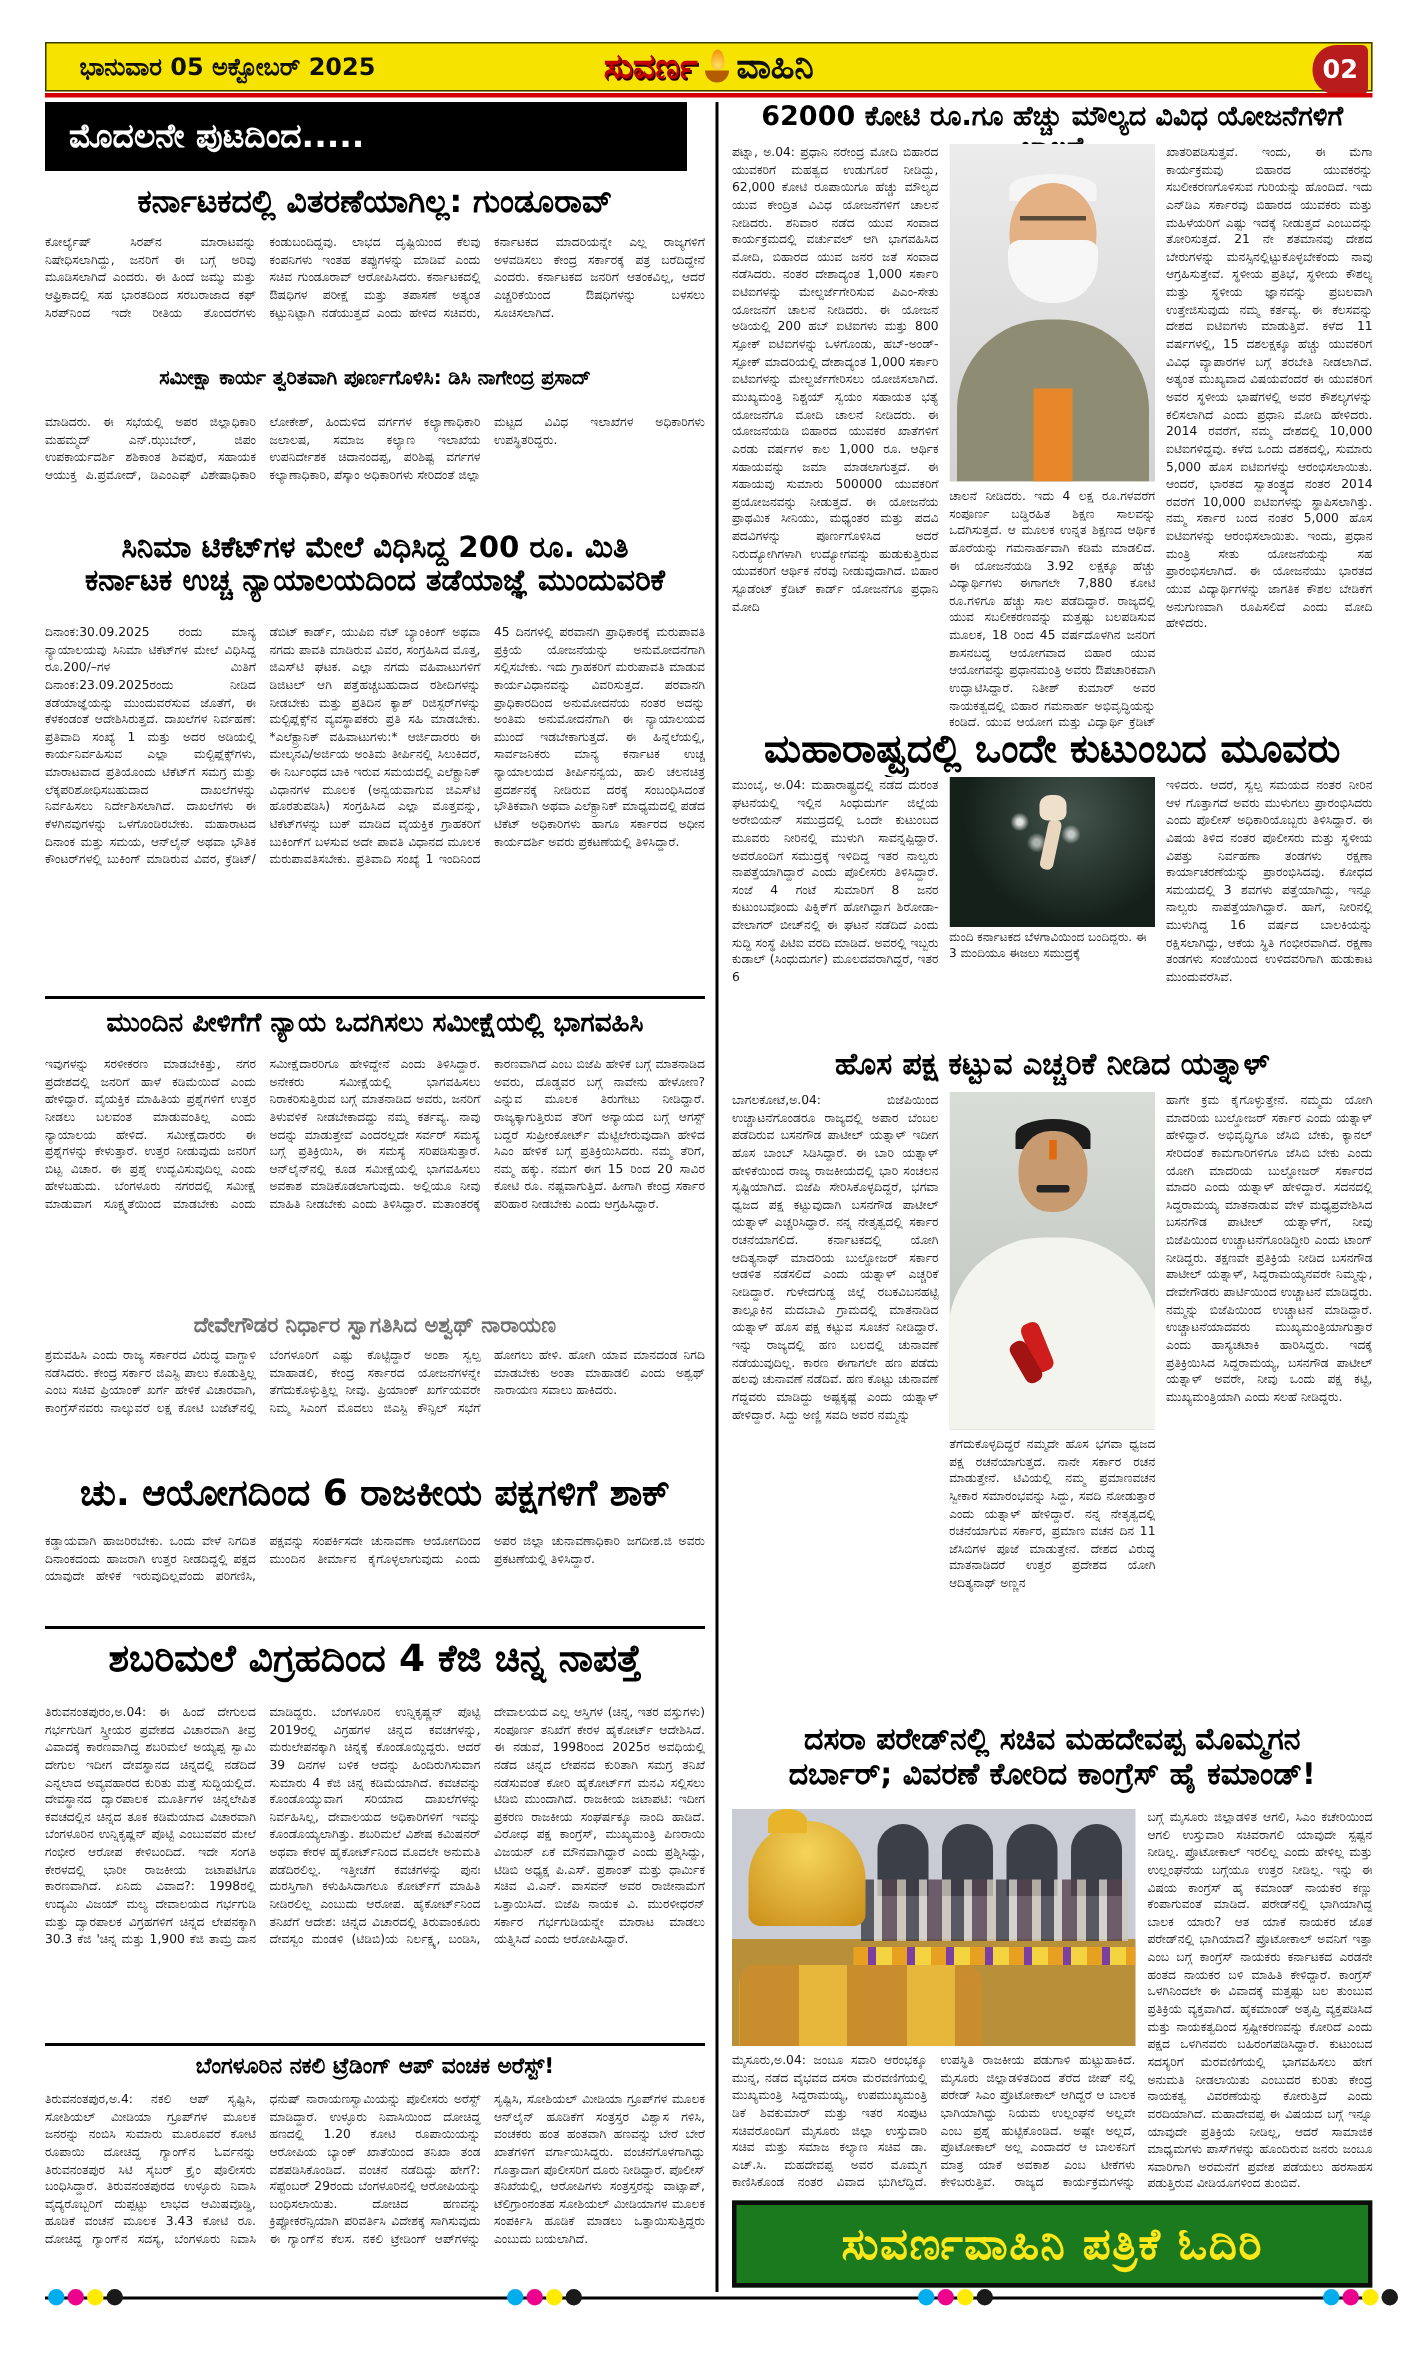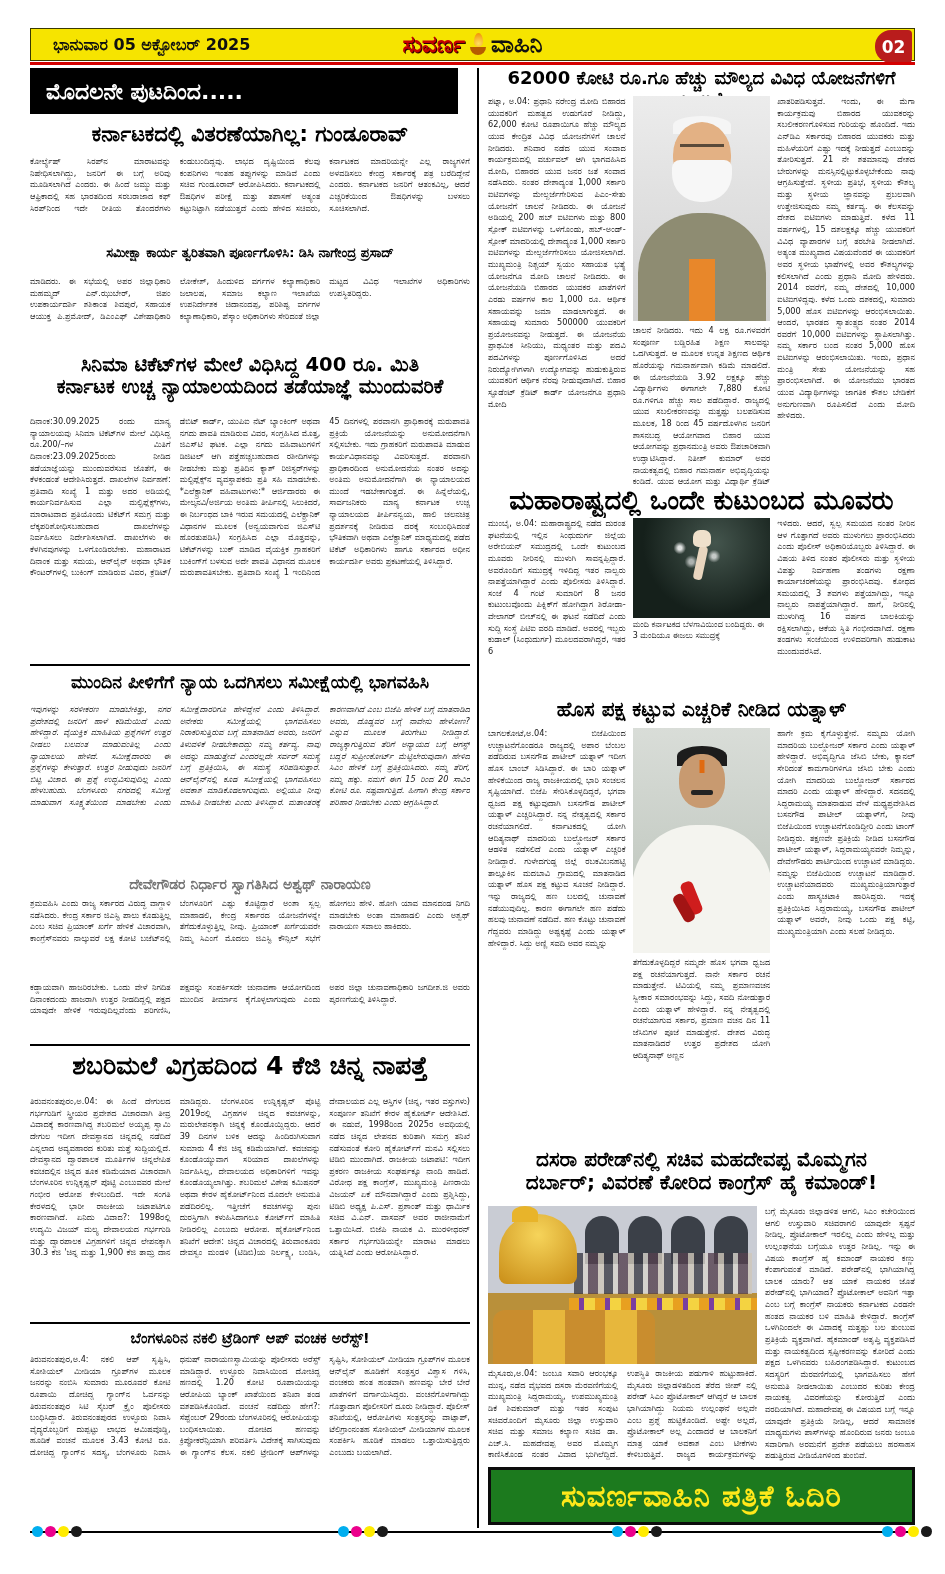--- a/index.html
+++ b/index.html
@@ -33,21 +33,21 @@
   
   .frombox{width:428px;height:46px;background:#000000;margin-bottom:8px;
            display:flex;align-items:center;color:#fff;font-size:22px;font-weight:bold;padding-left:16px;box-sizing:border-box;}
   .h-gund{font-size:21px;height:32px;margin-bottom:2px;}
   .b-gund{height:84px;margin-bottom:6px;}
   .h-dc{font-size:13px;height:28px;margin-bottom:2px;}
   .b-dc{height:72px;margin-bottom:6px;}
   .h-cin{font-size:19.5px;height:60px;margin-bottom:2px;}
   .b-cin{height:242px;margin-bottom:6px;}
   .h-sur{font-size:17.5px;height:30px;margin-bottom:2px;}
-  .b-sur{height:170px;margin-bottom:2px;font-style:italic;}
+  .b-sur{height:170px;margin-bottom:2px;}
   .h-dev{font-size:14px;color:#737373;height:22px;}
   .b-dev{height:78px;margin-bottom:6px;}
   .h-ec{font-size:24px;height:38px;margin-bottom:2px;}
   .b-ec{height:58px;margin-bottom:2px;}
   .h-sab{font-size:25px;height:42px;margin-bottom:2px;}
   .b-sab{height:222px;margin-bottom:2px;}
   .h-tra{font-size:14.5px;height:22px;margin-bottom:2px;}
   .b-tra{height:140px;}
   
   .h-modi{font-size:18px;height:28px;}
@@ -133,33 +133,34 @@
       <span>ಮೊದಲನೇ ಪುಟದಿಂದ.....</span>
     </div>
 
     <div class="hl h-gund">ಕರ್ನಾಟಕದಲ್ಲಿ ವಿತರಣೆಯಾಗಿಲ್ಲ: ಗುಂಡೂರಾವ್</div>
     <div class="body cols3 b-gund">ಕೋರ್ಲ್ಯೆಷ್ ಸಿರಪ್‌ನ ಮಾರಾಟವನ್ನು ನಿಷೇಧಿಸಲಾಗಿದ್ದು, ಜನರಿಗೆ ಈ ಬಗ್ಗೆ ಅರಿವು ಮೂಡಿಸಲಾಗಿದೆ ಎಂದರು. ಈ ಹಿಂದೆ ಜಮ್ಮು ಮತ್ತು ಆಫ್ರಿಕಾದಲ್ಲಿ ಸಹ ಭಾರತದಿಂದ ಸರಬರಾಜಾದ ಕಫ್ ಸಿರಪ್‌ನಿಂದ ಇದೇ ರೀತಿಯ ತೊಂದರೆಗಳು ಕಂಡುಬಂದಿದ್ದವು. ಲಾಭದ ದೃಷ್ಟಿಯಿಂದ ಕೆಲವು ಕಂಪನಿಗಳು ಇಂತಹ ತಪ್ಪುಗಳನ್ನು ಮಾಡಿವೆ ಎಂದು ಸಚಿವ ಗುಂಡೂರಾವ್ ಆರೋಪಿಸಿದರು. ಕರ್ನಾಟಕದಲ್ಲಿ ಔಷಧಿಗಳ ಪರೀಕ್ಷೆ ಮತ್ತು ತಪಾಸಣೆ ಅತ್ಯಂತ ಕಟ್ಟುನಿಟ್ಟಾಗಿ ನಡೆಯುತ್ತದೆ ಎಂದು ಹೇಳಿದ ಸಚಿವರು, ಕರ್ನಾಟಕದ ಮಾದರಿಯನ್ನೇ ಎಲ್ಲ ರಾಜ್ಯಗಳಿಗೆ ಅಳವಡಿಸಲು ಕೇಂದ್ರ ಸರ್ಕಾರಕ್ಕೆ ಪತ್ರ ಬರೆದಿದ್ದೇನೆ ಎಂದರು. ಕರ್ನಾಟಕದ ಜನರಿಗೆ ಆತಂಕವಿಲ್ಲ, ಆದರೆ ಎಚ್ಚರಿಕೆಯಿಂದ ಔಷಧಿಗಳನ್ನು ಬಳಸಲು ಸೂಚಿಸಲಾಗಿದೆ.</div>
 
     <div class="hl h-dc">ಸಮೀಕ್ಷಾ ಕಾರ್ಯ ತ್ವರಿತವಾಗಿ ಪೂರ್ಣಗೊಳಿಸಿ: ಡಿಸಿ ನಾಗೇಂದ್ರ ಪ್ರಸಾದ್</div>
     <div class="body cols3 b-dc">ಮಾಡಿದರು. ಈ ಸಭೆಯಲ್ಲಿ ಅಪರ ಜಿಲ್ಲಾಧಿಕಾರಿ ಮಹಮ್ಮದ್ ಎನ್.ಝುಬೇರ್, ಜಿಪಂ ಉಪಕಾರ್ಯದರ್ಶಿ ಶಶಿಕಾಂತ ಶಿವಪುರೆ, ಸಹಾಯಕ ಆಯುಕ್ತ ಪಿ.ಪ್ರಮೋದ್, ಡಿಎಂಎಫ್ ವಿಶೇಷಾಧಿಕಾರಿ ಲೋಕೇಶ್, ಹಿಂದುಳಿದ ವರ್ಗಗಳ ಕಲ್ಯಾಣಾಧಿಕಾರಿ ಜಲಾಲಷ, ಸಮಾಜ ಕಲ್ಯಾಣ ಇಲಾಖೆಯ ಉಪನಿರ್ದೇಶಕ ಚಿದಾನಂದಪ್ಪ, ಪರಿಶಿಷ್ಟ ವರ್ಗಗಳ ಕಲ್ಯಾಣಾಧಿಕಾರಿ, ಪೆಸ್ಕಾಂ ಅಧಿಕಾರಿಗಳು ಸೇರಿದಂತೆ ಜಿಲ್ಲಾ ಮಟ್ಟದ ವಿವಿಧ ಇಲಾಖೆಗಳ ಅಧಿಕಾರಿಗಳು ಉಪಸ್ಥಿತರಿದ್ದರು.</div>
 
     <div class="hl h-cin">
-      <div>ಸಿನಿಮಾ ಟಿಕೆಟ್‌ಗಳ ಮೇಲೆ ವಿಧಿಸಿದ್ದ 400 ರೂ. ಮಿತಿ</div>
+      <div>ಸಿನಿಮಾ ಟಿಕೆಟ್‌ಗಳ ಮೇಲೆ ವಿಧಿಸಿದ್ದ 200 ರೂ. ಮಿತಿ</div>
       <div>ಕರ್ನಾಟಕ ಉಚ್ಚ ನ್ಯಾಯಾಲಯದಿಂದ ತಡೆಯಾಜ್ಞೆ ಮುಂದುವರಿಕೆ</div>
     </div>
     <div class="body cols3 b-cin">ದಿನಾಂಕ:30.09.2025 ರಂದು ಮಾನ್ಯ ನ್ಯಾಯಾಲಯವು ಸಿನಿಮಾ ಟಿಕೆಟ್‌ಗಳ ಮೇಲೆ ವಿಧಿಸಿದ್ದ ರೂ.200/–ಗಳ ಮಿತಿಗೆ ದಿನಾಂಕ:23.09.2025ರಂದು ನೀಡಿದ ತಡೆಯಾಜ್ಞೆಯನ್ನು ಮುಂದುವರೆಸುವ ಜೊತೆಗೆ, ಈ ಕೆಳಕಂಡಂತೆ ಆದೇಶಿಸಿರುತ್ತದೆ. ದಾಖಲೆಗಳ ನಿರ್ವಹಣೆ: ಪ್ರತಿವಾದಿ ಸಂಖ್ಯೆ 1 ಮತ್ತು ಅದರ ಅಡಿಯಲ್ಲಿ ಕಾರ್ಯನಿರ್ವಹಿಸುವ ಎಲ್ಲಾ ಮಲ್ಟಿಪ್ಲೆಕ್ಸ್‌ಗಳು, ಮಾರಾಟವಾದ ಪ್ರತಿಯೊಂದು ಟಿಕೆಟ್‌ಗೆ ಸಮಗ್ರ ಮತ್ತು ಲೆಕ್ಕಪರಿಶೋಧಿಸಬಹುದಾದ ದಾಖಲೆಗಳನ್ನು ನಿರ್ವಹಿಸಲು ನಿರ್ದೇಶಿಸಲಾಗಿದೆ. ದಾಖಲೆಗಳು ಈ ಕೆಳಗಿನವುಗಳನ್ನು ಒಳಗೊಂಡಿರಬೇಕು. ಮಹಾರಾಟದ ದಿನಾಂಕ ಮತ್ತು ಸಮಯ, ಆನ್‌ಲೈನ್ ಅಥವಾ ಭೌತಿಕ ಕೌಂಟರ್‌ಗಳಲ್ಲಿ ಬುಕಿಂಗ್ ಮಾಡಿರುವ ವಿವರ, ಕ್ರೆಡಿಟ್/ಡೆಬಿಟ್ ಕಾರ್ಡ್, ಯುಪಿಐ ನೆಟ್ ಬ್ಯಾಂಕಿಂಗ್ ಅಥವಾ ನಗದು ಪಾವತಿ ಮಾಡಿರುವ ವಿವರ, ಸಂಗ್ರಹಿಸಿದ ಮೊತ್ತ, ಜಿಎಸ್‌ಟಿ ಘಟಕ. ಎಲ್ಲಾ ನಗದು ವಹಿವಾಟುಗಳಿಗೆ ಡಿಜಿಟಲ್ ಆಗಿ ಪತ್ತೆಹಚ್ಚಬಹುದಾದ ರಶೀದಿಗಳನ್ನು ನೀಡಬೇಕು ಮತ್ತು ಪ್ರತಿದಿನ ಕ್ಯಾಶ್ ರಿಜಿಸ್ಟರ್‌ಗಳನ್ನು ಮಲ್ಟಿಪ್ಲೆಕ್ಸ್‌ನ ವ್ಯವಸ್ಥಾಪಕರು ಪ್ರತಿ ಸಹಿ ಮಾಡಬೇಕು. *ಎಲೆಕ್ಟ್ರಾನಿಕ್ ವಹಿವಾಟುಗಳು:* ಆರ್ಜಿದಾರರು ಈ ಮೇಲ್ಕನವಿ/ಅರ್ಜಿಯ ಅಂತಿಮ ತೀರ್ಪಿನಲ್ಲಿ ಸಿಲುಕಿದರೆ, ಈ ನಿರ್ಬಂಧದ ಬಾಕಿ ಇರುವ ಸಮಯದಲ್ಲಿ ಎಲೆಕ್ಟ್ರಾನಿಕ್ ವಿಧಾನಗಳ ಮೂಲಕ (ಅನ್ವಯವಾಗುವ ಜಿಎಸ್‌ಟಿ ಹೊರತುಪಡಿಸಿ) ಸಂಗ್ರಹಿಸಿದ ಎಲ್ಲಾ ಮೊತ್ತವನ್ನು, ಟಿಕೆಟ್‌ಗಳನ್ನು ಬುಕ್ ಮಾಡಿದ ವೈಯಕ್ತಿಕ ಗ್ರಾಹಕರಿಗೆ ಬುಕಿಂಗ್‌ಗೆ ಬಳಸುವ ಅದೇ ಪಾವತಿ ವಿಧಾನದ ಮೂಲಕ ಮರುಪಾವತಿಸಬೇಕು. ಪ್ರತಿವಾದಿ ಸಂಖ್ಯೆ 1 ಇಂದಿನಿಂದ 45 ದಿನಗಳಲ್ಲಿ ಪರವಾನಗಿ ಪ್ರಾಧಿಕಾರಕ್ಕೆ ಮರುಪಾವತಿ ಪ್ರಕ್ರಿಯೆ ಯೋಜನೆಯನ್ನು ಅನುಮೋದನೆಗಾಗಿ ಸಲ್ಲಿಸಬೇಕು. ಇದು ಗ್ರಾಹಕರಿಗೆ ಮರುಪಾವತಿ ಮಾಡುವ ಕಾರ್ಯವಿಧಾನವನ್ನು ವಿವರಿಸುತ್ತದೆ. ಪರವಾನಗಿ ಪ್ರಾಧಿಕಾರದಿಂದ ಅನುಮೋದನೆಯ ನಂತರ ಅದನ್ನು ಅಂತಿಮ ಅನುಮೋದನೆಗಾಗಿ ಈ ನ್ಯಾಯಾಲಯದ ಮುಂದೆ ಇಡಬೇಕಾಗುತ್ತದೆ. ಈ ಹಿನ್ನೆಲೆಯಲ್ಲಿ, ಸಾರ್ವಜನಿಕರು ಮಾನ್ಯ ಕರ್ನಾಟಕ ಉಚ್ಚ ನ್ಯಾಯಾಲಯದ ತೀರ್ಪಿನನ್ವಯ, ಹಾಲಿ ಚಲನಚಿತ್ರ ಪ್ರದರ್ಶನಕ್ಕೆ ನೀಡಿರುವ ದರಕ್ಕೆ ಸಂಬಂಧಿಸಿದಂತೆ ಭೌತಿಕವಾಗಿ ಅಥವಾ ಎಲೆಕ್ಟ್ರಾನಿಕ್ ಮಾಧ್ಯಮದಲ್ಲಿ ಪಡೆದ ಟಿಕೆಟ್ ಅಧಿಕಾರಿಗಳು ಹಾಗೂ ಸರ್ಕಾರದ ಅಧೀನ ಕಾರ್ಯದರ್ಶಿ ಅವರು ಪ್ರಕಟಣೆಯಲ್ಲಿ ತಿಳಿಸಿದ್ದಾರೆ.</div>
 
     <div class="hrule"></div>
 
     <div class="hl h-sur">ಮುಂದಿನ ಪೀಳಿಗೆಗೆ ನ್ಯಾಯ ಒದಗಿಸಲು ಸಮೀಕ್ಷೆಯಲ್ಲಿ ಭಾಗವಹಿಸಿ</div>
     <div class="body cols3 b-sur">ಇವುಗಳನ್ನು ಸರಳೀಕರಣ ಮಾಡಬೇಕಿತ್ತು, ನಗರ ಪ್ರದೇಶದಲ್ಲಿ ಜನರಿಗೆ ಹಾಳೆ ಕಡಿಮೆಯಿದೆ ಎಂದು ಹೇಳಿದ್ದಾರೆ. ವೈಯಕ್ತಿಕ ಮಾಹಿತಿಯ ಪ್ರಶ್ನೆಗಳಿಗೆ ಉತ್ತರ ನೀಡಲು ಬಲವಂತ ಮಾಡುವಂತಿಲ್ಲ ಎಂದು ನ್ಯಾಯಾಲಯ ಹೇಳಿದೆ. ಸಮೀಕ್ಷೆದಾರರು ಈ ಪ್ರಶ್ನೆಗಳನ್ನು ಕೇಳುತ್ತಾರೆ. ಉತ್ತರ ನೀಡುವುದು ಜನರಿಗೆ ಬಿಟ್ಟ ವಿಚಾರ. ಈ ಪ್ರಶ್ನೆ ಉದ್ಭವಿಸುವುದಿಲ್ಲ ಎಂದು ಹೇಳಬಹುದು. ಬೆಂಗಳೂರು ನಗರದಲ್ಲಿ ಸಮೀಕ್ಷೆ ಮಾಡುವಾಗ ಸೂಕ್ಷ್ಮತೆಯಿಂದ ಮಾಡಬೇಕು ಎಂದು ಸಮೀಕ್ಷೆದಾರರಿಗೂ ಹೇಳಿದ್ದೇನೆ ಎಂದು ತಿಳಿಸಿದ್ದಾರೆ. ಅನೇಕರು ಸಮೀಕ್ಷೆಯಲ್ಲಿ ಭಾಗವಹಿಸಲು ನಿರಾಕರಿಸುತ್ತಿರುವ ಬಗ್ಗೆ ಮಾತನಾಡಿದ ಅವರು, ಜನರಿಗೆ ತಿಳುವಳಿಕೆ ನೀಡಬೇಕಾದದ್ದು ನಮ್ಮ ಕರ್ತವ್ಯ. ನಾವು ಅದನ್ನು ಮಾಡುತ್ತೇವೆ ಎಂದರಲ್ಲದೇ ಸರ್ವರ್ ಸಮಸ್ಯೆ ಬಗ್ಗೆ ಪ್ರತಿಕ್ರಿಯಿಸಿ, ಈ ಸಮಸ್ಯೆ ಸರಿಪಡಿಸುತ್ತಾರೆ. ಆನ್‌ಲೈನ್‌ನಲ್ಲಿ ಕೂಡ ಸಮೀಕ್ಷೆಯಲ್ಲಿ ಭಾಗವಹಿಸಲು ಅವಕಾಶ ಮಾಡಿಕೊಡಲಾಗುವುದು. ಅಲ್ಲಿಯೂ ನೀವು ಮಾಹಿತಿ ನೀಡಬೇಕು ಎಂದು ತಿಳಿಸಿದ್ದಾರೆ. ಮತಾಂತರಕ್ಕೆ ಕಾರಣವಾಗಿದೆ ಎಂಬ ಬಿಜೆಪಿ ಹೇಳಿಕೆ ಬಗ್ಗೆ ಮಾತನಾಡಿದ ಅವರು, ದೊಡ್ಡವರ ಬಗ್ಗೆ ನಾವೇನು ಹೇಳೋಣ? ಎನ್ನುವ ಮೂಲಕ ತಿರುಗೇಟು ನೀಡಿದ್ದಾರೆ. ರಾಜ್ಯಕ್ಕಾಗುತ್ತಿರುವ ತೆರಿಗೆ ಅನ್ಯಾಯದ ಬಗ್ಗೆ ಆಗಸ್ಟ್ ಬದ್ದರೆ ಸುಪ್ರೀಂಕೋರ್ಟ್ ಮೆಟ್ಟಿಲೇರುವುದಾಗಿ ಹೇಳಿದ ಸಿಎಂ ಹೇಳಿಕೆ ಬಗ್ಗೆ ಪ್ರತಿಕ್ರಿಯಿಸಿದರು. ನಮ್ಮ ತೆರಿಗೆ, ನಮ್ಮ ಹಕ್ಕು. ನಮಗೆ ಈಗ 15 ರಿಂದ 20 ಸಾವಿರ ಕೋಟಿ ರೂ. ನಷ್ಟವಾಗುತ್ತಿದೆ. ಹೀಗಾಗಿ ಕೇಂದ್ರ ಸರ್ಕಾರ ಪರಿಹಾರ ನೀಡಬೇಕು ಎಂದು ಆಗ್ರಹಿಸಿದ್ದಾರೆ.</div>
     <div class="hl h-dev">ದೇವೇಗೌಡರ ನಿರ್ಧಾರ ಸ್ವಾಗತಿಸಿದ ಅಶ್ವಥ್ ನಾರಾಯಣ</div>
     <div class="body cols3 b-dev">ಶ್ರಮವಹಿಸಿ ಎಂದು ರಾಜ್ಯ ಸರ್ಕಾರದ ವಿರುದ್ಧ ವಾಗ್ದಾಳಿ ನಡೆಸಿದರು. ಕೇಂದ್ರ ಸರ್ಕಾರ ಜಿಎಸ್ಟಿ ಪಾಲು ಕೊಡುತ್ತಿಲ್ಲ ಎಂಬ ಸಚಿವ ಪ್ರಿಯಾಂಕ್ ಖರ್ಗೆ ಹೇಳಿಕೆ ವಿಚಾರವಾಗಿ, ಕಾಂಗ್ರೆಸ್‌ನವರು ನಾಲ್ಕುವರೆ ಲಕ್ಷ ಕೋಟಿ ಬಜೆಟ್‌ನಲ್ಲಿ ಬೆಂಗಳೂರಿಗೆ ಎಷ್ಟು ಕೊಟ್ಟಿದ್ದಾರೆ ಅಂಶಾ ಸ್ವಲ್ಪ ಮಾಹಾಡಲಿ, ಕೇಂದ್ರ ಸರ್ಕಾರದ ಯೋಜನೆಗಳನ್ನೇ ತೆಗೆದುಕೊಳ್ಳುತ್ತಿಲ್ಲ ನೀವು. ಪ್ರಿಯಾಂಕ್ ಖರ್ಗೆಯವರೇ ನಿಮ್ಮ ಸಿಎಂಗೆ ಮೊದಲು ಜಿಎಸ್ಟಿ ಕೌನ್ಸಿಲ್ ಸಭೆಗೆ ಹೋಗಲು ಹೇಳಿ. ಹೋಗಿ ಯಾವ ಮಾನದಂಡ ನಿಗದಿ ಮಾಡಬೇಕು ಅಂತಾ ಮಾಹಾಡಲಿ ಎಂದು ಅಶ್ವಥ್ ನಾರಾಯಣ ಸವಾಲು ಹಾಕಿದರು.</div>
 
-    <div class="body cols3 b-ec">ಕಡ್ಡಾಯವಾಗಿ ಹಾಜರಿರಬೇಕು. ಒಂದು ವೇಳೆ ನಿಗದಿತ ದಿನಾಂಕದಂದು ಹಾಜರಾಗಿ ಉತ್ತರ ನೀಡದಿದ್ದಲ್ಲಿ ಪಕ್ಷದ ಯಾವುದೇ ಹೇಳಿಕೆ ಇರುವುದಿಲ್ಲವೆಂದು ಪರಿಗಣಿಸಿ, ಪಕ್ಷವನ್ನು ಸಂಪರ್ಕಿಸದೇ ಚುನಾವಣಾ ಆಯೋಗದಿಂದ ಮುಂದಿನ ತೀರ್ಮಾನ ಕೈಗೊಳ್ಳಲಾಗುವುದು ಎಂದು ಅಪರ ಜಿಲ್ಲಾ ಚುನಾವಣಾಧಿಕಾರಿ ಜಗದೀಶ.ಜಿ ಅವರು ಪ್ಕರಣಗೆಯಲ್ಲಿ ತಿಳಿಸಿದ್ದಾರೆ.</div>
+    <div class="hl h-ec">ಚು. ಆಯೋಗದಿಂದ 6 ರಾಜಕೀಯ ಪಕ್ಷಗಳಿಗೆ ಶಾಕ್</div>
+    <div class="body cols3 b-ec">ಕಡ್ಡಾಯವಾಗಿ ಹಾಜರಿರಬೇಕು. ಒಂದು ವೇಳೆ ನಿಗದಿತ ದಿನಾಂಕದಂದು ಹಾಜರಾಗಿ ಉತ್ತರ ನೀಡದಿದ್ದಲ್ಲಿ ಪಕ್ಷದ ಯಾವುದೇ ಹೇಳಿಕೆ ಇರುವುದಿಲ್ಲವೆಂದು ಪರಿಗಣಿಸಿ, ಪಕ್ಷವನ್ನು ಸಂಪರ್ಕಿಸದೇ ಚುನಾವಣಾ ಆಯೋಗದಿಂದ ಮುಂದಿನ ತೀರ್ಮಾನ ಕೈಗೊಳ್ಳಲಾಗುವುದು ಎಂದು ಅಪರ ಜಿಲ್ಲಾ ಚುನಾವಣಾಧಿಕಾರಿ ಜಗದೀಶ.ಜಿ ಅವರು ಪ್ರಕಟಣೆಯಲ್ಲಿ ತಿಳಿಸಿದ್ದಾರೆ.</div>
 
     <div class="hrule"></div>
 
     <div class="hl h-sab">ಶಬರಿಮಲೆ ವಿಗ್ರಹದಿಂದ 4 ಕೆಜಿ ಚಿನ್ನ ನಾಪತ್ತೆ</div>
     <div class="body cols3 b-sab">ತಿರುವನಂತಪುರಂ,ಅ.04: ಈ ಹಿಂದೆ ದೇಗುಲದ ಗರ್ಭಗುಡಿಗೆ ಸ್ತ್ರೀಯರ ಪ್ರವೇಶದ ವಿಚಾರವಾಗಿ ತೀವ್ರ ವಿವಾದಕ್ಕೆ ಕಾರಣವಾಗಿದ್ದ ಶಬರಿಮಲೆ ಅಯ್ಯಪ್ಪ ಸ್ವಾಮಿ ದೇಗುಲ ಇದೀಗ ದೇವಸ್ಥಾನದ ಚಿನ್ನದಲ್ಲಿ ನಡೆದಿದೆ ಎನ್ನಲಾದ ಅವ್ಯವಹಾರದ ಕುರಿತು ಮತ್ತೆ ಸುದ್ದಿಯಲ್ಲಿದೆ. ದೇವಸ್ಥಾನದ ದ್ವಾರಪಾಲಕ ಮೂರ್ತಿಗಳ ಚಿನ್ನಲೇಪಿತ ಕವಚದಲ್ಲಿನ ಚಿನ್ನದ ತೂಕ ಕಡಿಮೆಯಾದ ವಿಚಾರವಾಗಿ ಬೆಂಗಳೂರಿನ ಉನ್ನಿಕೃಷ್ಣನ್ ಪೊಟ್ಟಿ ಎಂಬುವವರ ಮೇಲೆ ಗಂಭೀರ ಆರೋಪ ಕೇಳಿಬಂದಿದೆ. ಇದೇ ಸಂಗತಿ ಕೇರಳದಲ್ಲಿ ಭಾರೀ ರಾಜಕೀಯ ಜಟಾಪಟಿಗೂ ಕಾರಣವಾಗಿದೆ. ಏನಿದು ವಿವಾದ?: 1998ರಲ್ಲಿ ಉದ್ಯಮಿ ವಿಜಯ್ ಮಲ್ಯ ದೇವಾಲಯದ ಗರ್ಭಗುಡಿ ಮತ್ತು ದ್ವಾರಪಾಲಕ ವಿಗ್ರಹಗಳಿಗೆ ಚಿನ್ನದ ಲೇಪನಕ್ಕಾಗಿ 30.3 ಕೆಜಿ 'ಚಿನ್ನ ಮತ್ತು 1,900 ಕೆಜಿ ತಾಮ್ರ ದಾನ ಮಾಡಿದ್ದರು. ಬೆಂಗಳೂರಿನ ಉನ್ನಿಕೃಷ್ಣನ್ ಪೊಟ್ಟಿ 2019ರಲ್ಲಿ ವಿಗ್ರಹಗಳ ಚಿನ್ನದ ಕವಚಗಳನ್ನು, ಮರುಲೇಪನಕ್ಕಾಗಿ ಚಿನ್ನಕ್ಕೆ ಕೊಂಡೊಯ್ದಿದ್ದರು. ಆದರೆ 39 ದಿನಗಳ ಬಳಿಕ ಆದನ್ನು ಹಿಂದಿರುಗಿಸುವಾಗ ಸುಮಾರು 4 ಕೆಜಿ ಚಿನ್ನ ಕಡಿಮೆಯಾಗಿದೆ. ಕವಚವನ್ನು ಕೊಂಡೊಯ್ಯುವಾಗ ಸರಿಯಾದ ದಾಖಲೆಗಳನ್ನು ನಿರ್ವಹಿಸಿಲ್ಲ, ದೇವಾಲಯದ ಅಧಿಕಾರಿಗಳಿಗೆ ಇವನ್ನು ಕೊಂಡೊಯ್ಯಲಾಗಿತ್ತು. ಶಬರಿಮಲೆ ವಿಶೇಷ ಕಮಿಷನರ್ ಅಥವಾ ಕೇರಳ ಹೈಕೋರ್ಟ್‌ನಿಂದ ಮೊದಲೇ ಅನುಮತಿ ಪಡೆದಿರಲಿಲ್ಲ. ಇತ್ತೀಚೆಗೆ ಕವಚಗಳನ್ನು ಪುನಃ ದುರಸ್ತಿಗಾಗಿ ಕಳುಹಿಸಿದಾಗಲೂ ಕೋರ್ಟ್‌ಗೆ ಮಾಹಿತಿ ನೀಡಿರಲಿಲ್ಲ ಎಂಬುದು ಆರೋಪ. ಹೈಕೋರ್ಟ್‌ನಿಂದ ತನಿಖೆಗೆ ಆದೇಶ: ಚಿನ್ನದ ವಿಚಾರದಲ್ಲಿ ತಿರುವಾಂಕೂರು ದೇವಸ್ವಂ ಮಂಡಳಿ (ಟಿಡಿಬಿ)ಯ ನಿರ್ಲಕ್ಷ್ಯ, ಬಂಡಿಸಿ, ದೇವಾಲಯದ ಎಲ್ಲ ಆಸ್ತಿಗಳ (ಚಿನ್ನ, ಇತರ ವಸ್ತುಗಳು) ಸಂಪೂರ್ಣ ತನಿಖೆಗೆ ಕೇರಳ ಹೈಕೋರ್ಟ್ ಆದೇಶಿಸಿದೆ. ಈ ನಡುವೆ, 1998ರಿಂದ 2025ರ ಅವಧಿಯಲ್ಲಿ ನಡೆದ ಚಿನ್ನದ ಲೇಪನದ ಕುರಿತಾಗಿ ಸಮಗ್ರ ತನಿಖೆ ನಡೆಸುವಂತೆ ಕೋರಿ ಹೈಕೋರ್ಟ್‌ಗೆ ಮನವಿ ಸಲ್ಲಿಸಲು ಟಿಡಿಬಿ ಮುಂದಾಗಿದೆ. ರಾಜಕೀಯ ಜಟಾಪಟಿ: ಇದೀಗ ಪ್ರಕರಣ ರಾಜಕೀಯ ಸಂಘರ್ಷಕ್ಕೂ ನಾಂದಿ ಹಾಡಿದೆ. ವಿರೋಧ ಪಕ್ಷ ಕಾಂಗ್ರೆಸ್, ಮುಖ್ಯಮಂತ್ರಿ ಪಿಣರಾಯಿ ವಿಜಯನ್ ಏಕೆ ಮೌನವಾಗಿದ್ದಾರೆ ಎಂದು ಪ್ರಶ್ನಿಸಿದ್ದು, ಟಿಡಿಬಿ ಅಧ್ಯಕ್ಷ ಪಿ.ಎಸ್. ಪ್ರಶಾಂತ್ ಮತ್ತು ಧಾರ್ಮಿಕ ಸಚಿವ ವಿ.ಎನ್. ವಾಸವನ್ ಅವರ ರಾಜೀನಾಮೆಗೆ ಒತ್ತಾಯಿಸಿದೆ. ಬಿಜೆಪಿ ನಾಯಕ ವಿ. ಮುರಳೀಧರನ್ ಸರ್ಕಾರ ಗರ್ಭಗುಡಿಯನ್ನೇ ಮಾರಾಟ ಮಾಡಲು ಯತ್ನಿಸಿದೆ ಎಂದು ಆರೋಪಿಸಿದ್ದಾರೆ.</div>
 
     <div class="hrule"></div>
 
     <div class="hl h-tra">ಬೆಂಗಳೂರಿನ ನಕಲಿ ಟ್ರೆಡಿಂಗ್ ಆಪ್ ವಂಚಕ ಅರೆಸ್ಟ್!</div>
     <div class="body cols3 b-tra">ತಿರುವನಂತಪುರ,ಅ.4: ನಕಲಿ ಆಪ್ ಸೃಷ್ಟಿಸಿ, ಸೋಶಿಯಲ್ ಮೀಡಿಯಾ ಗ್ರೂಪ್‌ಗಳ ಮೂಲಕ ಜನರನ್ನು ನಂಬಿಸಿ ಸುಮಾರು ಮೂರೂವರೆ ಕೋಟಿ ರೂಪಾಯಿ ದೋಚಿದ್ದ ಗ್ಯಾಂಗ್‌ನ ಓರ್ವನನ್ನು ತಿರುವನಂತಪುರ ಸಿಟಿ ಸೈಬರ್ ಕ್ರೈಂ ಪೊಲೀಸರು ಬಂಧಿಸಿದ್ದಾರೆ. ತಿರುವನಂತಪುರದ ಉಳ್ಳೂರು ನಿವಾಸಿ ವೈದ್ಯರೊಬ್ಬರಿಗೆ ದುಪ್ಪಟ್ಟು ಲಾಭದ ಆಮಿಷವೊಡ್ಡಿ, ಹೂಡಿಕೆ ವಂಚನೆ ಮೂಲಕ 3.43 ಕೋಟಿ ರೂ. ದೋಚಿದ್ದ ಗ್ಯಾಂಗ್‌ನ ಸದಸ್ಯ, ಬೆಂಗಳೂರು ನಿವಾಸಿ ಧನುಷ್ ನಾರಾಯಣಸ್ವಾಮಿಯನ್ನು ಪೊಲೀಸರು ಅರೆಸ್ಟ್ ಮಾಡಿದ್ದಾರೆ. ಉಳ್ಳೂರು ನಿವಾಸಿಯಿಂದ ದೋಚಿದ್ದ ಹಣದಲ್ಲಿ 1.20 ಕೋಟಿ ರೂಪಾಯಿಯನ್ನು ಆರೋಪಿಯ ಬ್ಯಾಂಕ್ ಖಾತೆಯಿಂದ ತನಿಖಾ ತಂಡ ವಶಪಡಿಸಿಕೊಂಡಿದೆ. ವಂಚನೆ ನಡೆದಿದ್ದು ಹೇಗೆ?: ಸೆಪ್ಟೆಂಬರ್ 29ರಂದು ಬೆಂಗಳೂರಿನಲ್ಲಿ ಆರೋಪಿಯನ್ನು ಬಂಧಿಸಲಾಯಿತು. ದೋಚಿದ ಹಣವನ್ನು ಕ್ರಿಪ್ಟೋಕರೆನ್ಸಿಯಾಗಿ ಪರಿವರ್ತಿಸಿ ವಿದೇಶಕ್ಕೆ ಸಾಗಿಸುವುದು ಈ ಗ್ಯಾಂಗ್‌ನ ಕೆಲಸ. ನಕಲಿ ಟ್ರೇಡಿಂಗ್ ಆಪ್‌ಗಳನ್ನು ಸೃಷ್ಟಿಸಿ, ಸೋಶಿಯಲ್ ಮೀಡಿಯಾ ಗ್ರೂಪ್‌ಗಳ ಮೂಲಕ ಆನ್‌ಲೈನ್ ಹೂಡಿಕೆಗೆ ಸಂತ್ರಸ್ತರ ವಿಶ್ವಾಸ ಗಳಿಸಿ, ವಂಚಕರು ಹಂತ ಹಂತವಾಗಿ ಹಣವನ್ನು ಬೇರೆ ಬೇರೆ ಖಾತೆಗಳಿಗೆ ವರ್ಗಾಯಿಸಿದ್ದರು. ವಂಚನೆಗೊಳಗಾಗಿದ್ದು ಗೊತ್ತಾದಾಗ ಪೊಲೀಸರಿಗೆ ದೂರು ನೀಡಿದ್ದಾರೆ. ಪೊಲೀಸ್ ತನಿಖೆಯಲ್ಲಿ, ಆರೋಪಿಗಳು ಸಂತ್ರಸ್ತರನ್ನು ವಾಟ್ಸಾಪ್, ಟೆಲಿಗ್ರಾಂನಂತಹ ಸೋಶಿಯಲ್ ಮೀಡಿಯಾಗಳ ಮೂಲಕ ಸಂಪರ್ಕಿಸಿ ಹೂಡಿಕೆ ಮಾಡಲು ಒತ್ತಾಯಿಸುತ್ತಿದ್ದರು ಎಂಬುದು ಬಯಲಾಗಿದೆ.</div>

